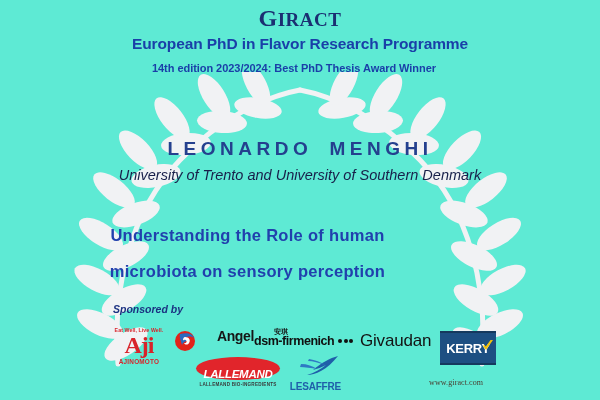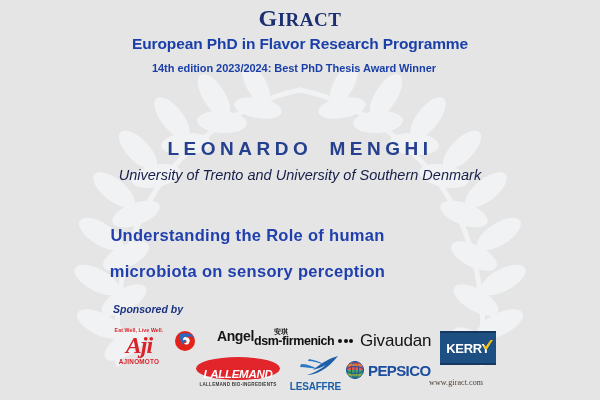--- a/index.html
+++ b/index.html
@@ -4,21 +4,21 @@
 <style>
   html, body {
     margin: 0;
     padding: 0;
     background: #ffffff;
   }
   #poster {
     position: relative;
     width: 600px;
     height: 400px;
-    background: #e5e5e5;
+    background: #5eead4;
     overflow: hidden;
     font-family: "Liberation Sans", sans-serif;
   }
 
   
   .wreath {
     position: absolute;
     left: 0;
     top: 72px;
     width: 600px;
@@ -130,21 +130,20 @@
   
   .ajinomoto { left: 100px; top: 327px; width: 78px; text-align: center; }
   .aji-tag {
     font-size: 5.2px;
     font-weight: bold;
     color: #d8232a;
     letter-spacing: 0.1px;
   }
   .aji-mark {
     font-family: "Liberation Serif", serif;
-    font-style: italic;
     font-weight: bold;
     font-size: 24px;
     color: #d8232a;
     line-height: 1.05;
     letter-spacing: -1px;
   }
   .aji-name {
     font-size: 6.4px;
     font-weight: bold;
     color: #d8232a;
@@ -398,29 +397,16 @@
 
   <div class="logo-wrap lesaffre">
     <svg width="44" height="22" viewBox="0 0 44 22">
       <path d="M41 1 C 33 3, 24 8, 16 15 C 20 14, 25 12, 29 10 C 24 14, 17 18, 10 20 C 18 20, 30 15, 41 1 Z" fill="#1f5fa9"></path>
       <path d="M4 9 C 10 9, 16 11, 20 14 C 14 13, 8 12, 3 12 Z" fill="#2e79c4"></path>
       <path d="M12 4 C 18 5, 24 7, 28 10 C 22 8, 16 6, 11 6 Z" fill="#2e79c4"></path>
     </svg>
     <div class="lesaffre-text">LESAFFRE</div>
   </div>
 
-  <div class="logo-wrap pepsico">
-    <svg width="20" height="20" viewBox="0 0 20 20">
-      <circle cx="10" cy="10" r="8.5" fill="#ffffff"></circle>
-      <path d="M10 1.5 A8.5 8.5 0 0 1 18.5 10 L1.5 10 A8.5 8.5 0 0 1 10 1.5 Z" fill="#e8413a" opacity="0.9"></path>
-      <path d="M1.5 10 L18.5 10 A8.5 8.5 0 0 1 10 18.5 A8.5 8.5 0 0 1 1.5 10 Z" fill="#2b9c4a" opacity="0.9"></path>
-      <ellipse cx="10" cy="10" rx="8.5" ry="3.4" fill="none" stroke="#1b4da0" stroke-width="0.9"></ellipse>
-      <ellipse cx="10" cy="10" rx="3.6" ry="8.5" fill="none" stroke="#1b4da0" stroke-width="0.9"></ellipse>
-      <circle cx="10" cy="10" r="8.5" fill="none" stroke="#1b4da0" stroke-width="1"></circle>
-      <path d="M10 1.5 L10 18.5" stroke="#1b4da0" stroke-width="0.8"></path>
-      <path d="M3 5 L17 5 M3 15 L17 15" stroke="#f2c00b" stroke-width="0.8" opacity="0.9"></path>
-    </svg>
-    <span class="pepsico-text">PEPSICO</span>
-  </div>
 
   <div class="website">www.giract.com</div>
 
 </div>
 
 </body></html>

